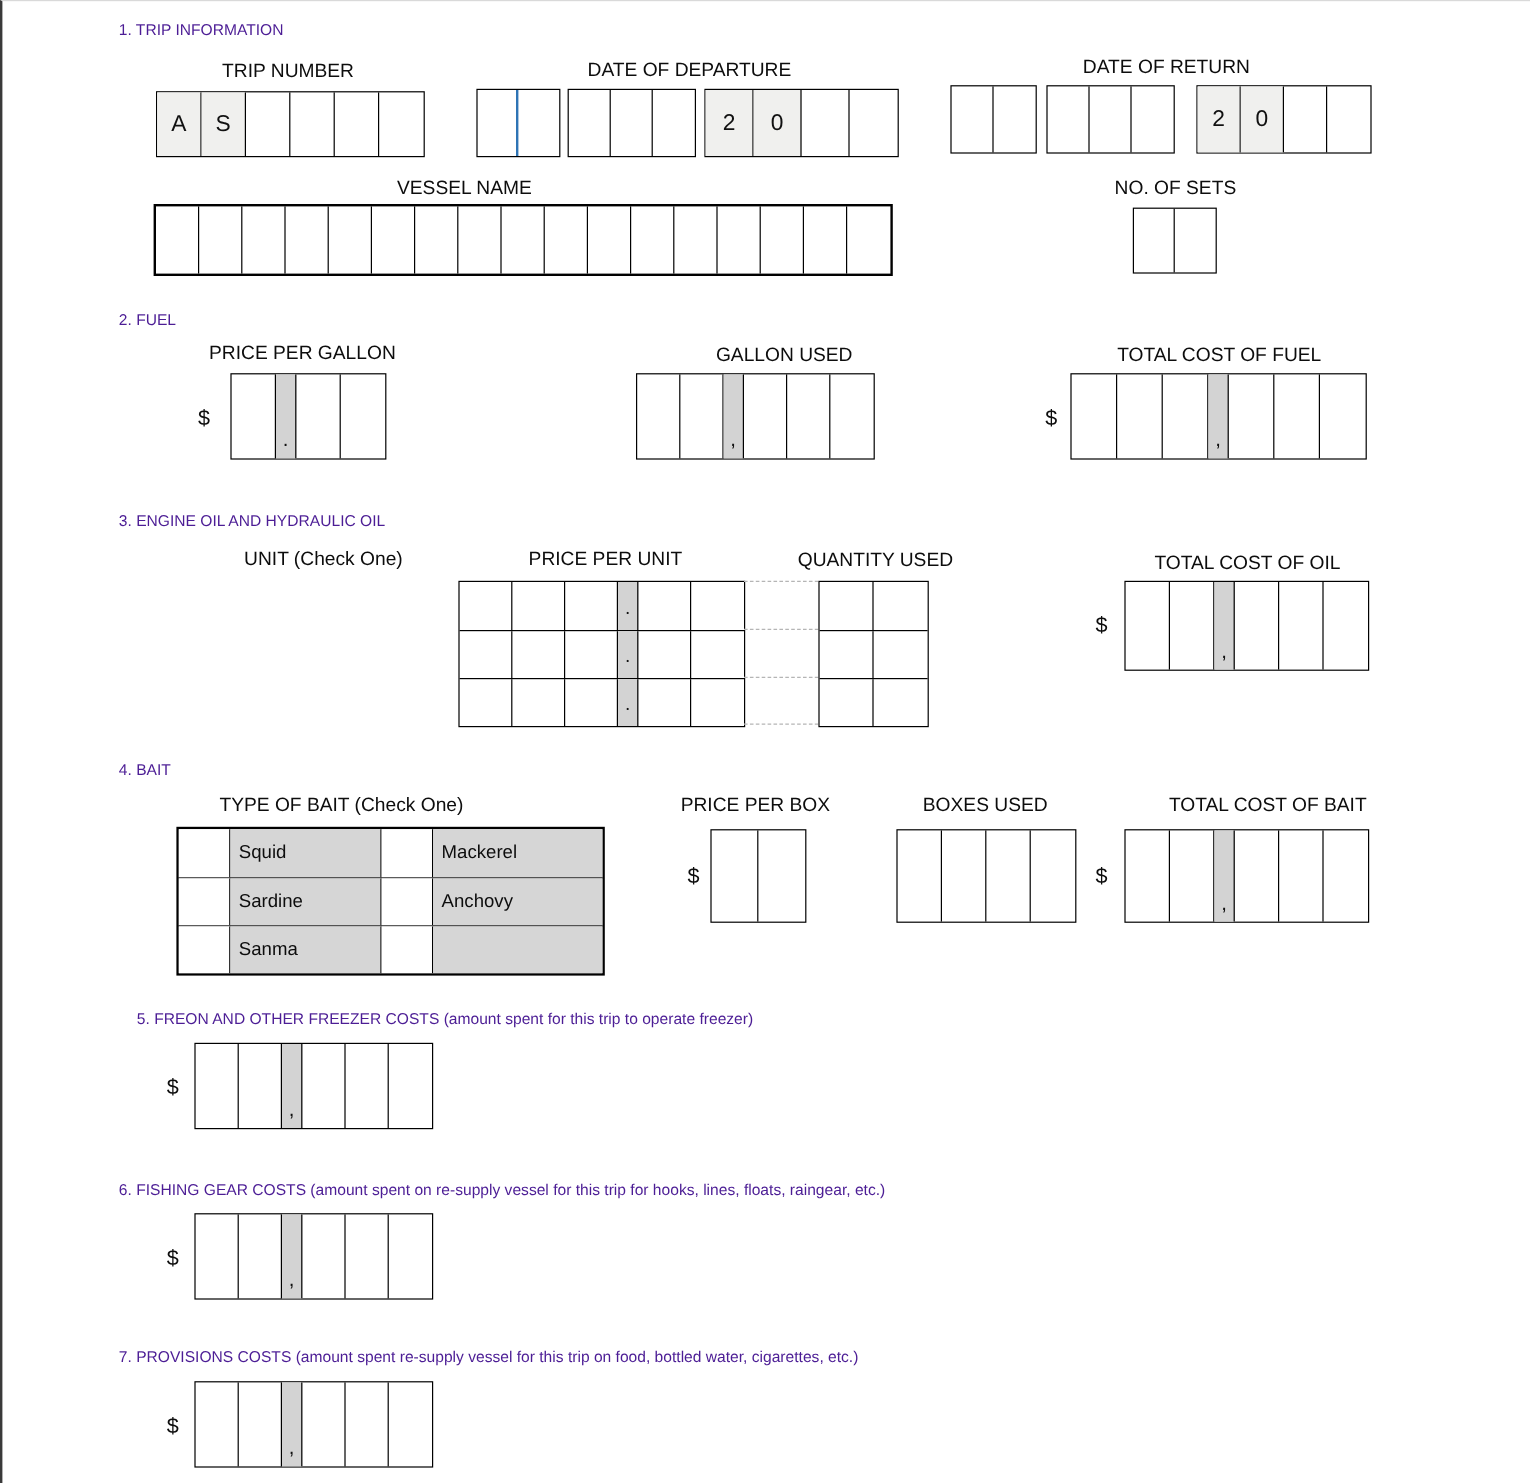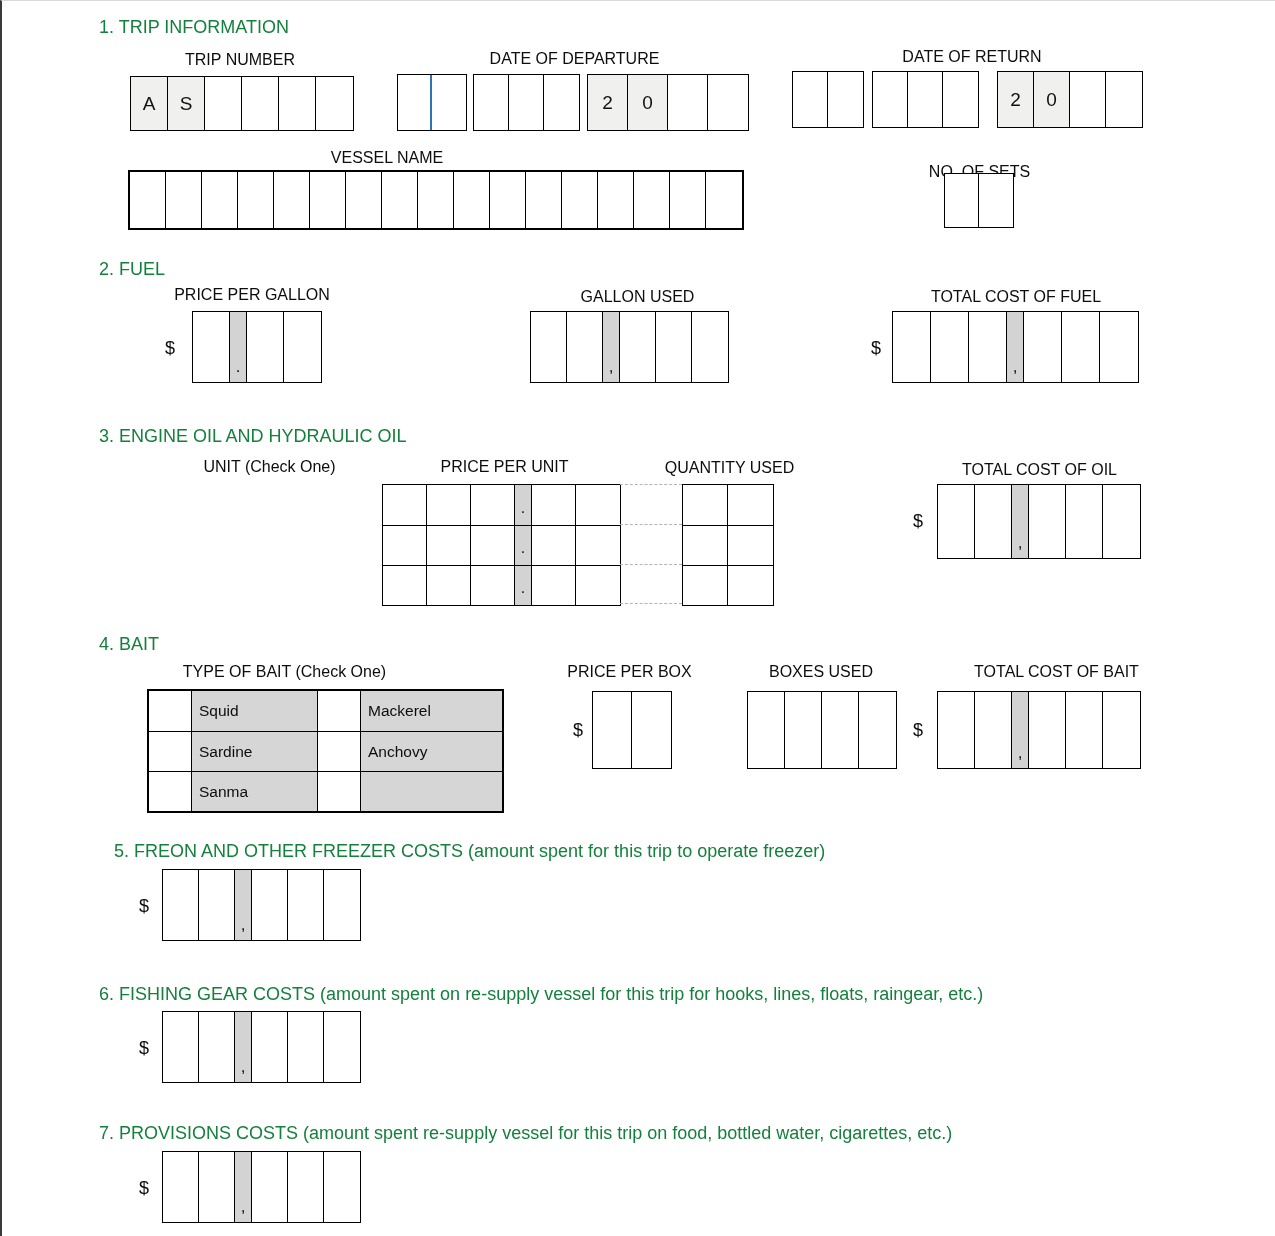--- a/index.html
+++ b/index.html
@@ -1,21 +1,21 @@
 <!DOCTYPE html>
 <html><head>
 <meta charset="utf-8">
 <style>
   * { margin:0; padding:0; box-sizing:border-box; }
   html,body { background:#ffffff; }
   body { font-family:"Liberation Sans", sans-serif; color:#000; }
   .page { position:relative; width:1275px; height:1236px; background:#fff;
           border-left:2px solid #3a3a3a; border-top:1px solid #d9d9d9; overflow:hidden; }
 
-  .hd  { position:absolute; font-size:18px; white-space:nowrap; color:#15803d; }
+  .hd  { position:absolute; font-size:13px; white-space:nowrap; color:#4c1d95; }
   .lbl { position:absolute; font-size:16px; text-align:center; white-space:nowrap; color:#0d0d0d; }
   .dollar { position:absolute; font-size:18px; color:#0d0d0d; }
 
   .cellgrp { position:absolute; display:flex; border:1px solid #000; background:#fff; }
   .cellgrp.thick { border-width:2px; }
   .cell { width:37px; display:flex; align-items:center; justify-content:center;
           border-right:1px solid #000; font-size:19px; color:#111; }
   .cell:last-child { border-right:none; }
   .cell.shaded { background:#f0f0ee; }
   .cell.cursor { border-right:2px solid #2e74b5; }
@@ -111,38 +111,38 @@
       <div class="cell"></div>
       <div class="cell"></div>
       <div class="cell"></div>
       <div class="cell"></div>
       <div class="cell"></div>
       <div class="cell"></div>
       <div class="cell"></div>
       <div class="cell"></div>
     </div>
 
-  <div class="lbl" style="left:900px;top:162px;width:155px">NO. OF SETS</div>
+  <div class="lbl" style="left:900px;top:148px;width:155px">NO. OF SETS</div>
   <div class="cellgrp h55 w34" style="left:942px;top:172px">
       <div class="cell"></div>
       <div class="cell"></div>
     </div>
 
   <div class="hd" style="left:97px;top:258px">2. FUEL</div>
 
   <div class="lbl" style="left:150px;top:285px;width:200px">PRICE PER GALLON</div>
   <span class="dollar" style="left:163px;top:337px">$</span>
   <div class="cellgrp h72 w37" style="left:190px;top:310px">
       <div class="cell"></div>
       <div class="cell narrow">.</div>
       <div class="cell"></div>
       <div class="cell"></div>
     </div>
 
-  <div class="lbl" style="left:536px;top:287px;width:199px">GALLON USED</div>
+  <div class="lbl" style="left:552px;top:287px;width:199px">GALLON USED</div>
   <div class="cellgrp h72 w36" style="left:528px;top:310px">
       <div class="cell"></div>
       <div class="cell"></div>
       <div class="cell narrow">,</div>
       <div class="cell"></div>
       <div class="cell"></div>
       <div class="cell"></div>
     </div>
 
   <div class="lbl" style="left:890px;top:287px;width:248px">TOTAL COST OF FUEL</div>

